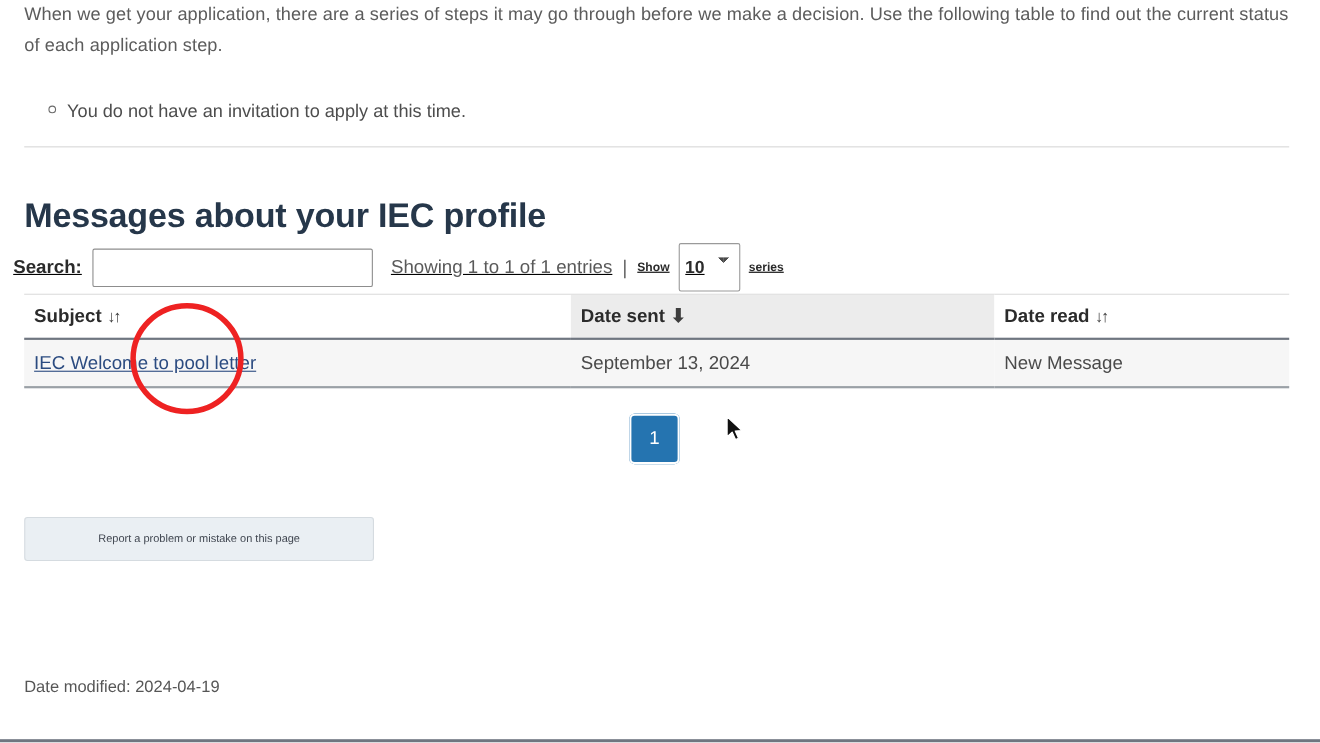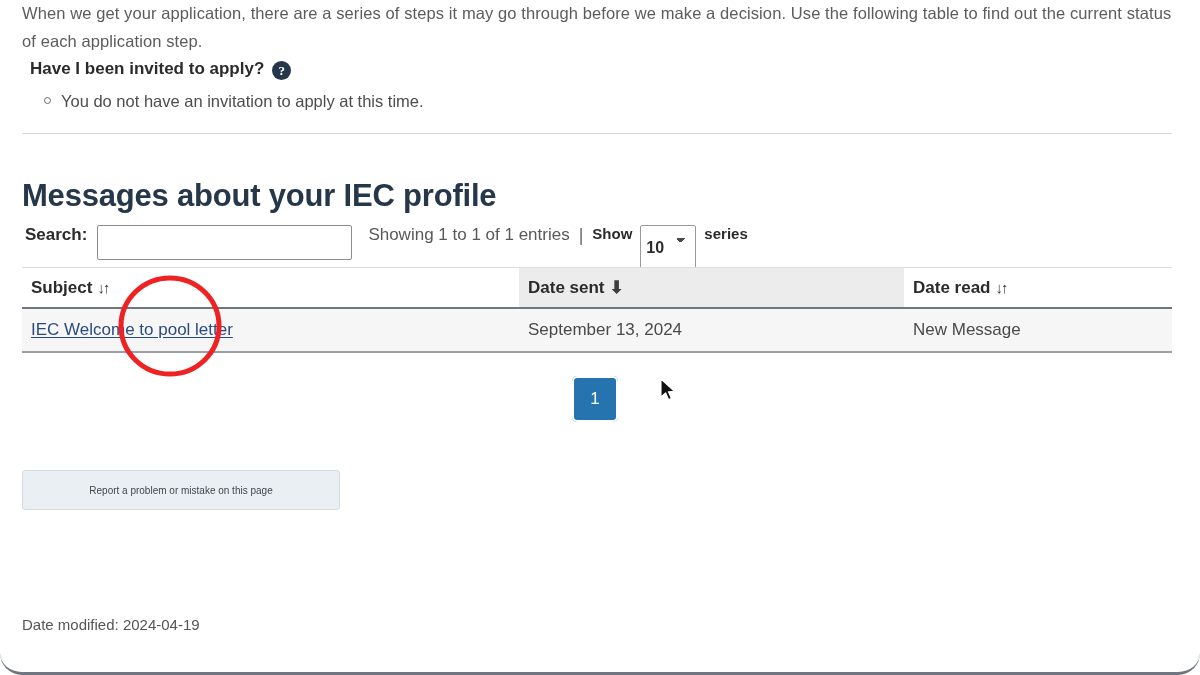--- a/index.html
+++ b/index.html
@@ -13,21 +13,20 @@
     font-family: "Liberation Sans", sans-serif;
   }
 
   #page {
     position: relative;
     width: 1200px;
     height: 675px;
     background: #fff;
     border-bottom: 3px solid #6f7680;
     overflow: hidden;
-    border-radius: 22px;
   }
 
   
   .intro {
     position: absolute;
     left: 22px;
     top: -18px;
     width: 1150px;
     font-size: 16.5px;
     line-height: 28px;
@@ -106,25 +105,27 @@
     font-size: 31px;
     font-weight: bold;
     color: #26374a;
     letter-spacing: -0.2px;
     white-space: nowrap;
   }
 
   
   .controls {
     position: absolute;
-    left: 25px;
+    left: 12px;
     top: 225px;
     height: 36px;
     display: flex;
-    white-space: nowrap;
+    align-items: center;
+    white-space: nowrap;
+    text-decoration: underline;
   }
   .search-label {
     font-size: 17px;
     font-weight: bold;
     color: #2b2b2b;
     margin-right: 10px;
   }
   .search-input {
     width: 255px;
     height: 35px;
@@ -141,21 +142,21 @@
     margin-left: 16px;
     font-size: 17px;
     color: #595959;
   }
   .pipe {
     margin: 0 9px;
     color: #6b6b6b;
     font-size: 18px;
   }
   .show-label, .entries-label {
-    font-size: 15px;
+    font-size: 11px;
     font-weight: bold;
     color: #2b2b2b;
   }
   .length-select {
     margin: 0 8px;
     height: 44px;
     width: 56px;
     border: 1px solid #9a9a9a;
     border-radius: 2px;
     background: #fff;
@@ -290,24 +291,20 @@
     pointer-events: none;
   }
 </style>
 </head>
 <body>
 
 <div id="page">
 
   <p class="intro">When we get your application, there are a series of steps it may go through before we make a decision. Use the following table to find out the current status of each application step.</p>
 
-  <div class="q-heading">
-    <span>Have I been invited to apply?</span>
-    <span class="help-icon">?</span>
-  </div>
 
   <div class="bullet-row">
     <span class="bullet-mark"></span>
     <span>You do not have an invitation to apply at this time.</span>
   </div>
 
   <div class="divider"></div>
 
   <h2 class="section-title">Messages about your IEC profile</h2>
 

